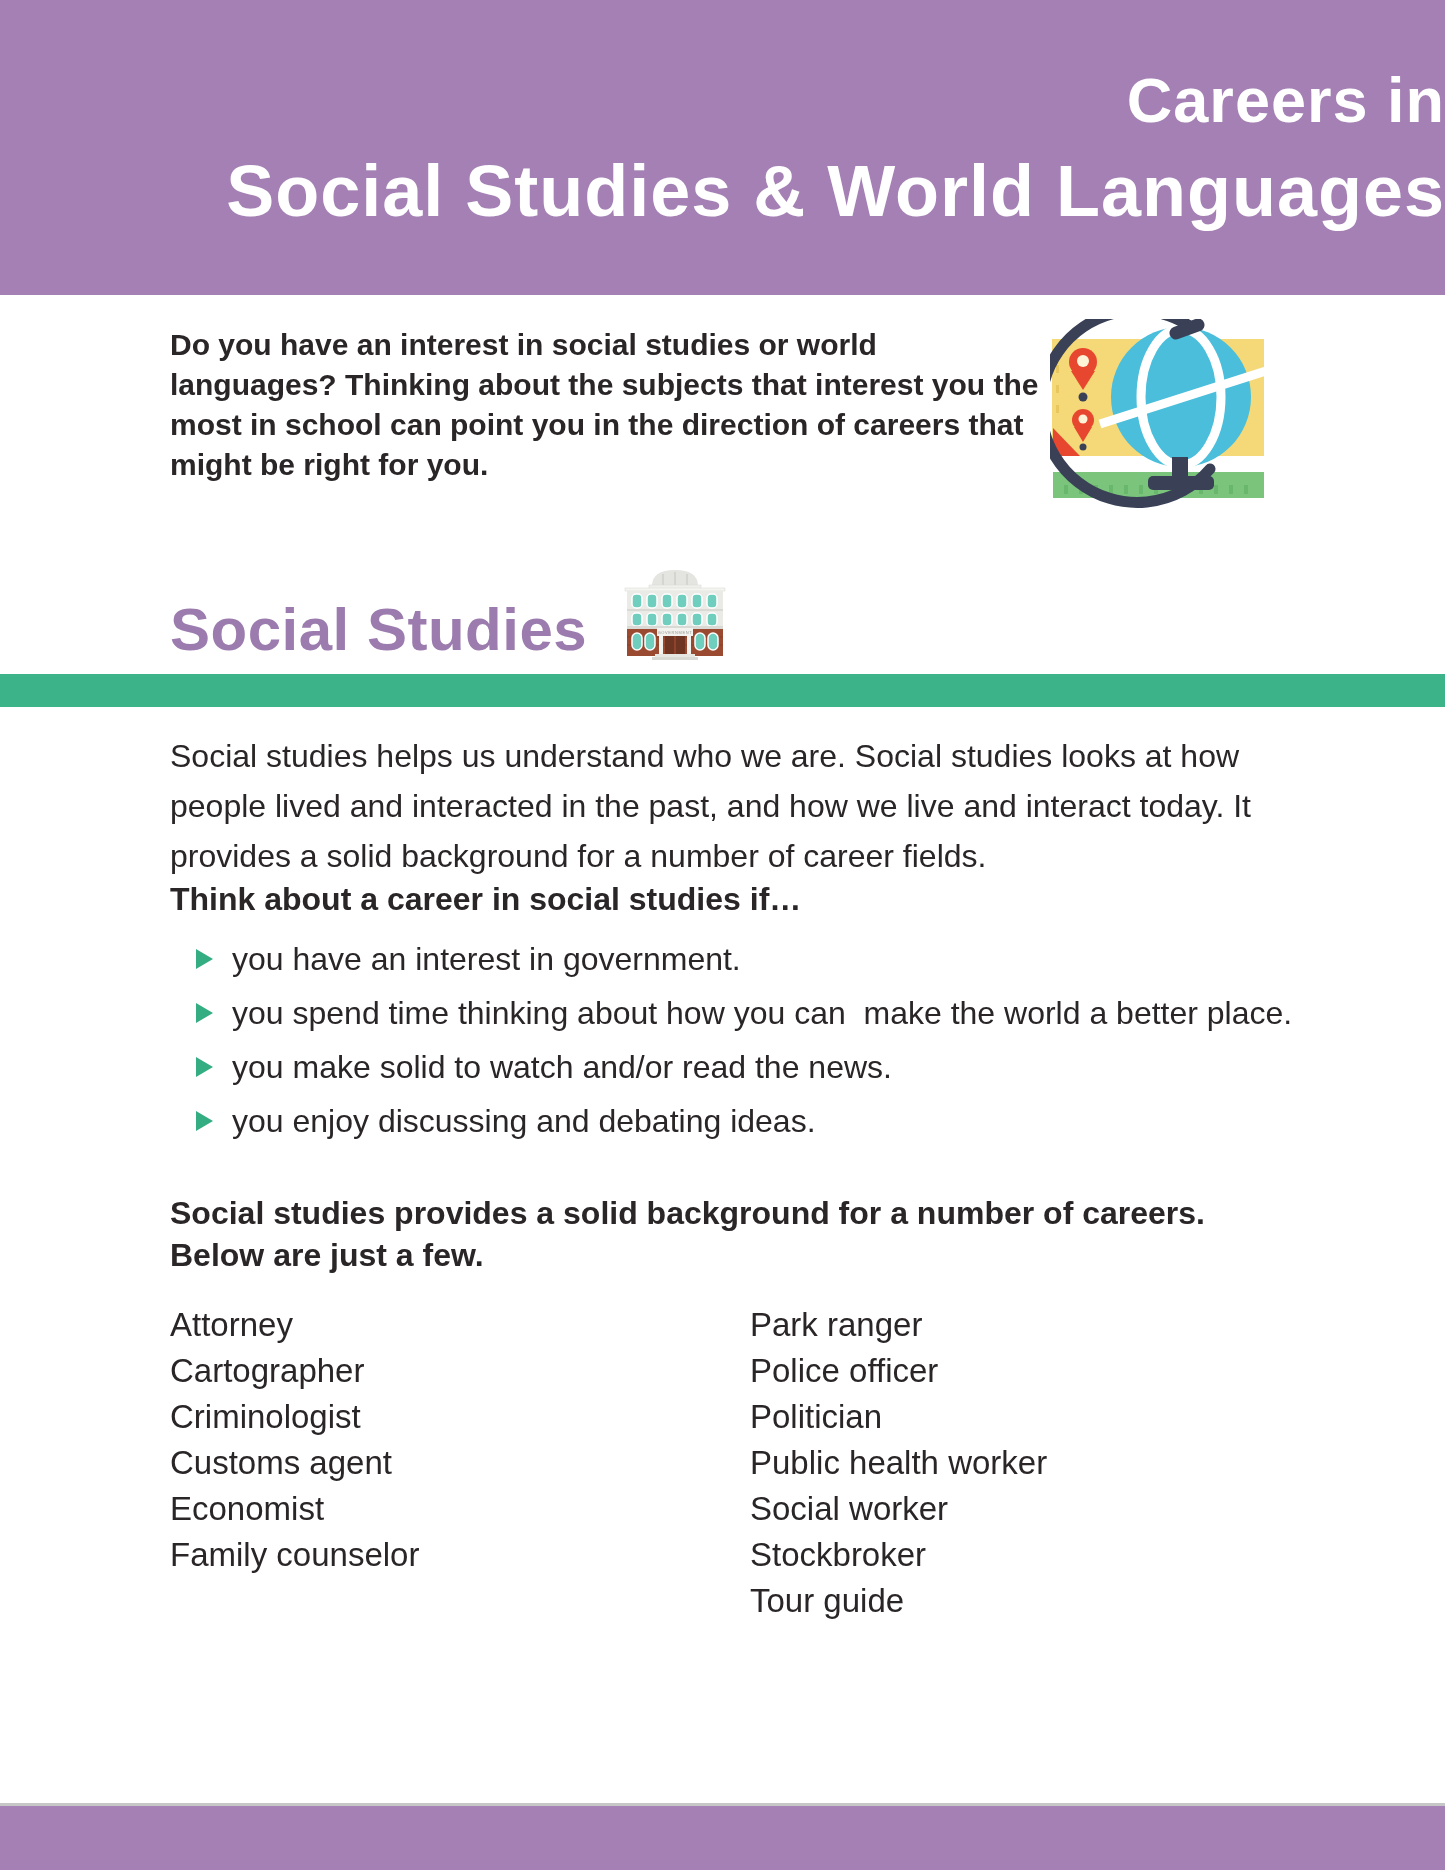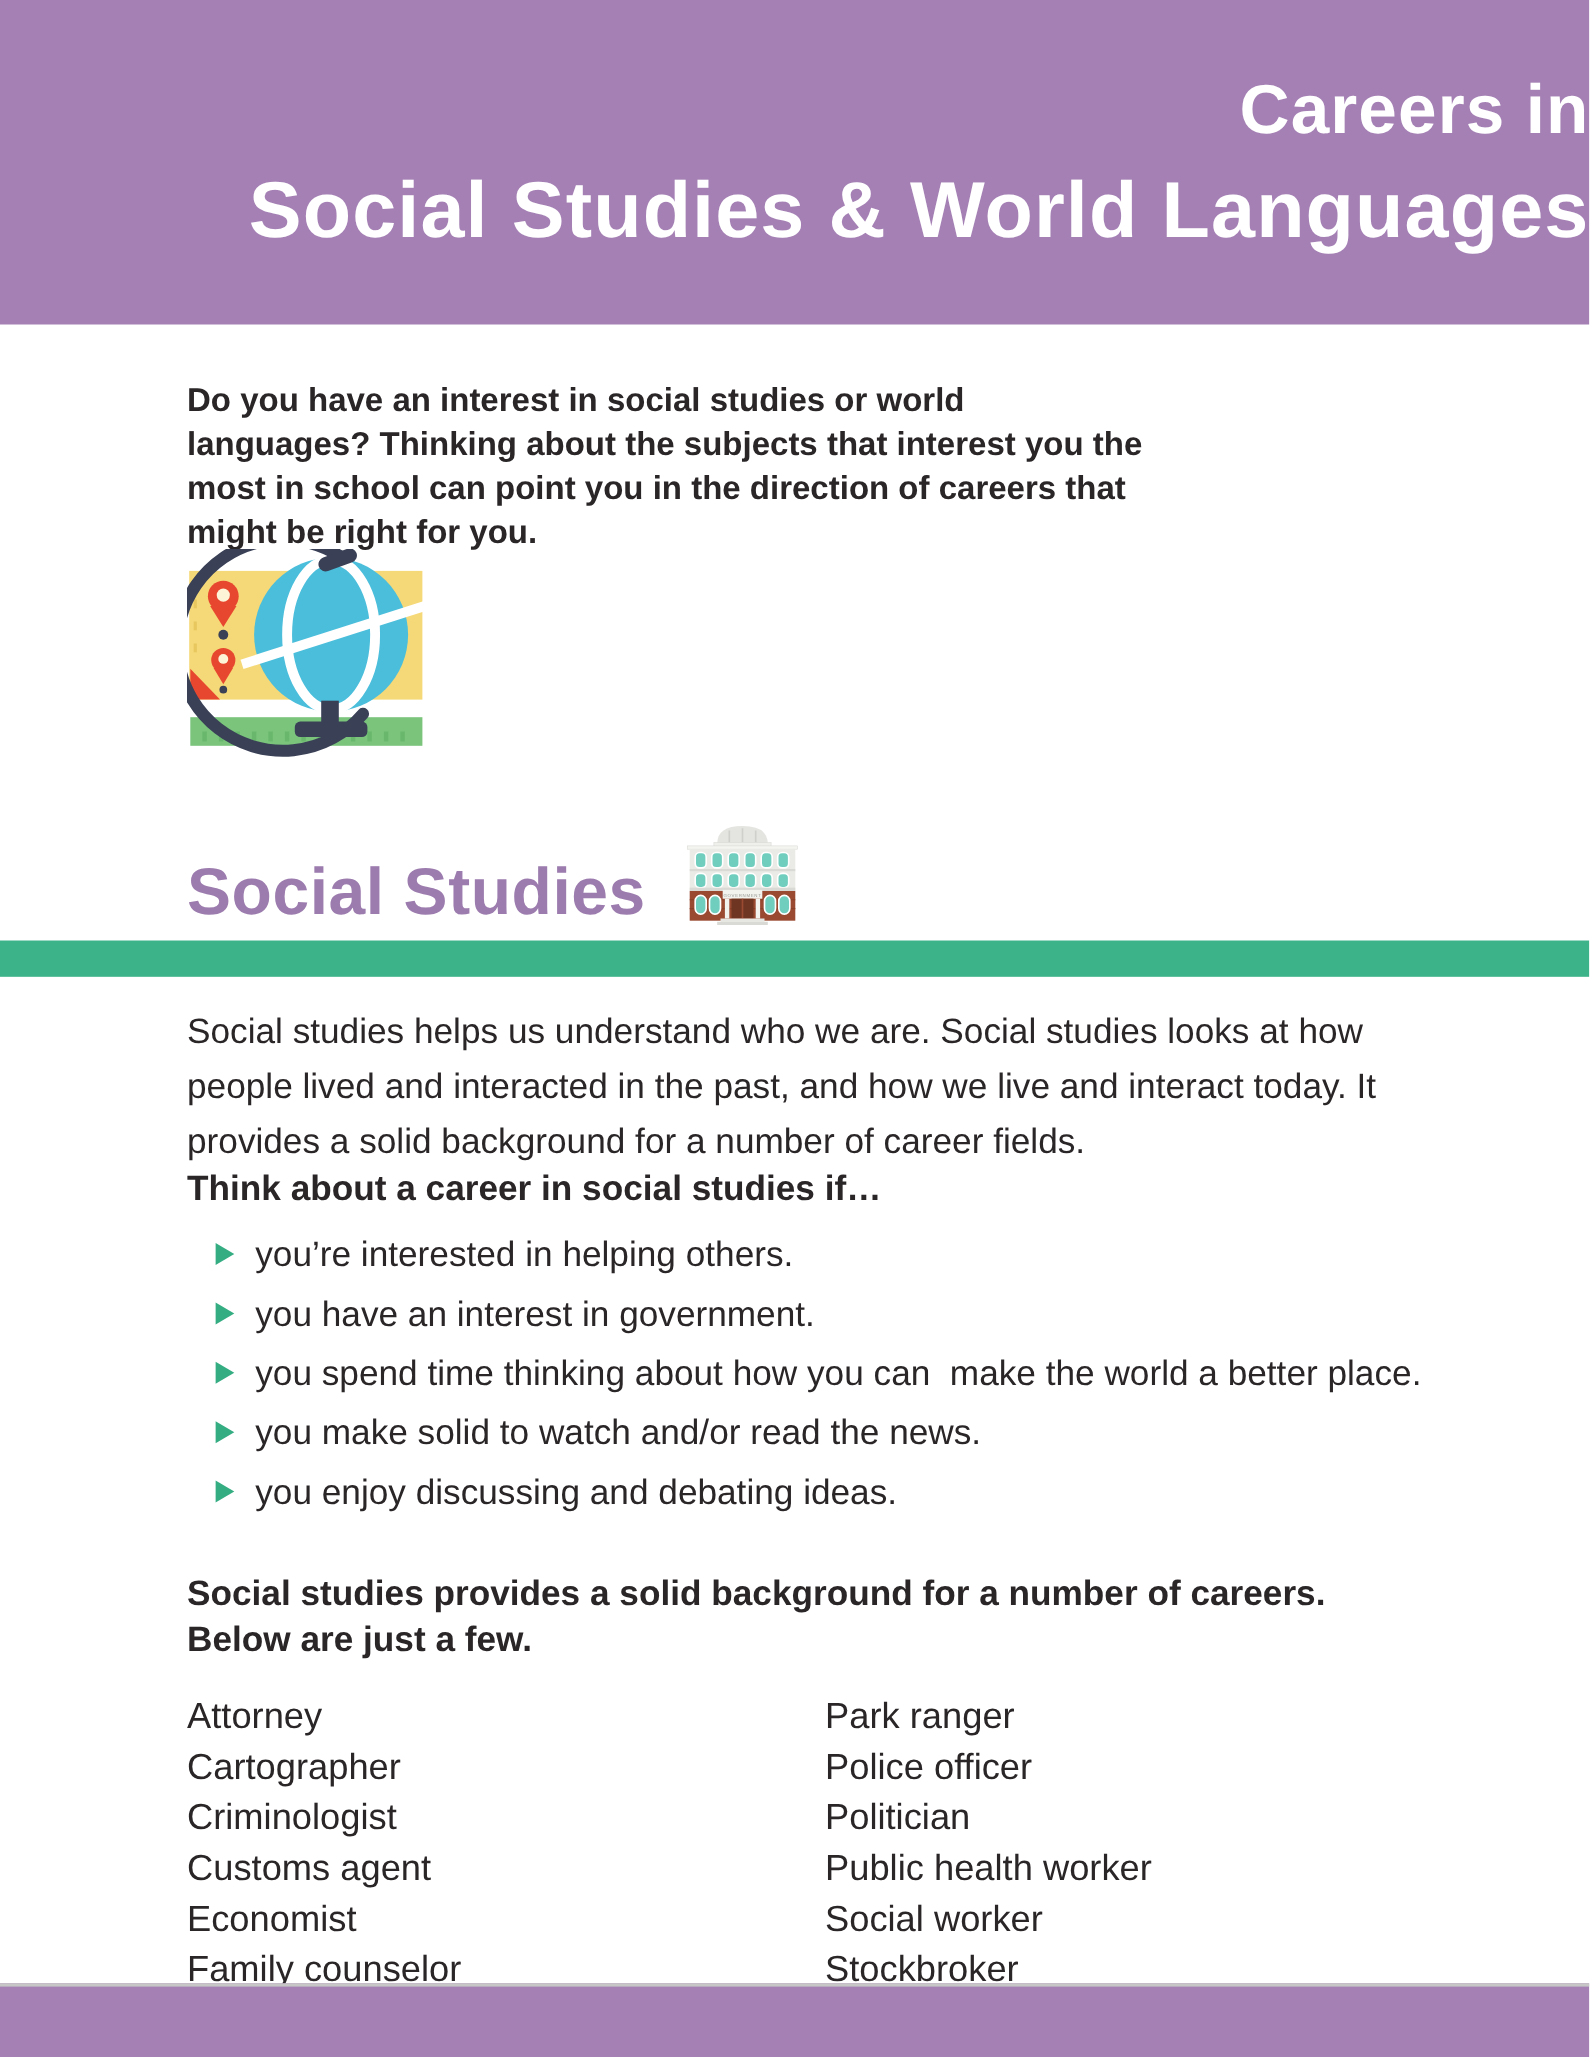--- a/index.html
+++ b/index.html
@@ -19,23 +19,22 @@
     display:flex; flex-direction:column;
     align-items:flex-end; justify-content:center;
     text-align:center;
     color:#ffffff;
   }
   .header .line1 { font-size:63px; font-weight:bold; letter-spacing:1px; }
   .header .line2 { font-size:72px; font-weight:bold; letter-spacing:1px; margin-top:14px; }
   
   .intro-row {
     display:flex;
-    margin:50px 0 0 170px;
+    margin:30px 0 0 170px;
     width:1105px;
-    flex-direction:column;
   }
   .intro-text {
     width:880px;
     font-size:30px;
     line-height:40px;
     font-weight:bold;
   }
   .globe-wrap { width:225px; margin-top:-6px; }
   
   .section-heading {
@@ -230,21 +229,20 @@
 
   <div class="green-band"></div>
 
   <div class="content">
     <p class="desc">Social studies helps us understand who we are. Social studies looks at how people lived and interacted in the past, and how we live and interact today. It provides a solid background for a number of career fields.</p>
 
     <h3 class="think-heading">Think about a career in social studies if…</h3>
 
     <ul class="bullets">
 
-        <li>you’re interested in helping others.</li>
 
         <li>you have an interest in government.</li>
 
         <li>you spend time thinking about how you can  make the world a better place.</li>
 
         <li>you make solid to watch and/or read the news.</li>
 
         <li>you enjoy discussing and debating ideas.</li>
       </ul>
 

